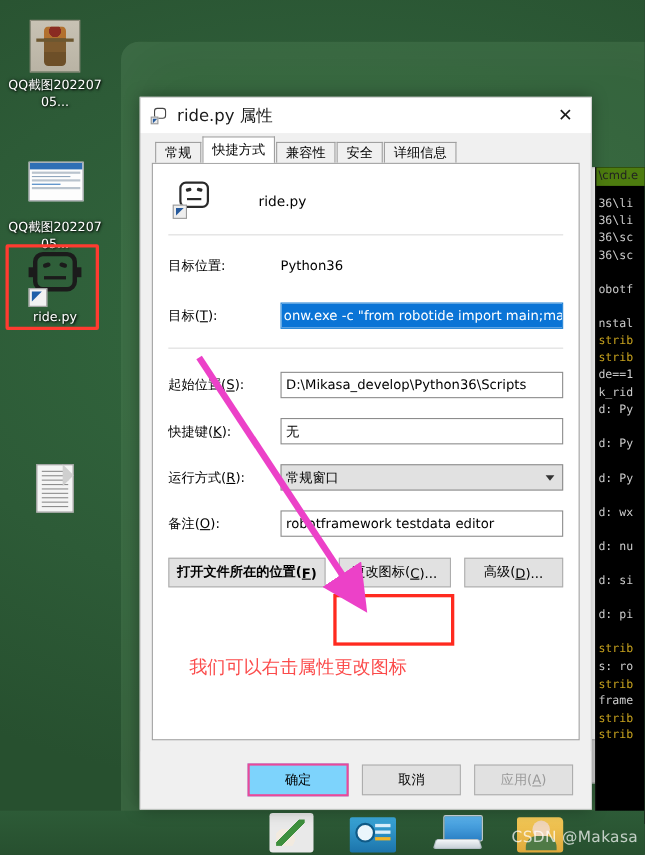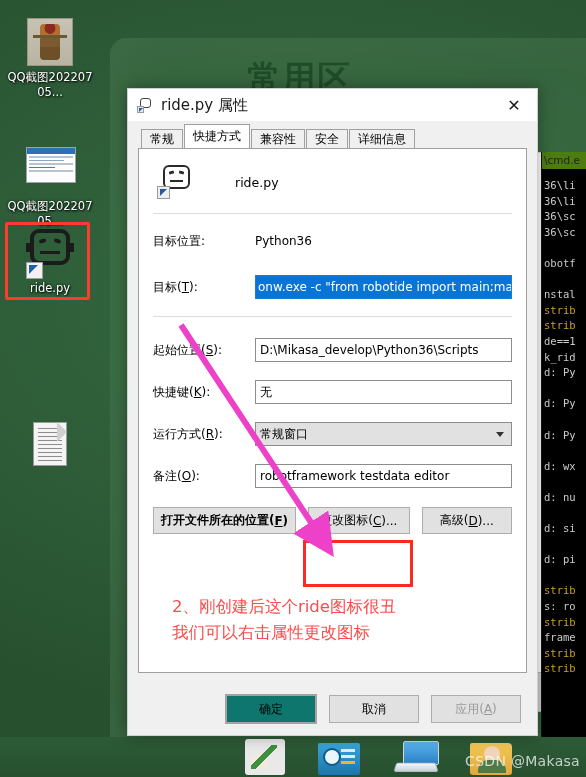--- a/index.html
+++ b/index.html
@@ -604,41 +604,40 @@
   .fbtn {
     width: 88px; height: 26px;
     border: 1px solid #adadad;
     background: #e1e1e1;
     font-size: 12px;
     display:flex; align-items:center; justify-content:center;
     font-family: "DejaVu Sans", sans-serif;
     cursor: default;
   }
   .fbtn.primary {
-    border: 2px solid #a3a3a3;
-    background: #0f766e;
+    border: 2px solid #ec4899;
+    background: #7dd3fc;
   }
   .fbtn.disabled { color: #9a9a9a; }
 
   
   #arrow-svg {
     position: absolute;
     left: 0; top: 0;
     width: 586px; height: 777px;
     pointer-events: none;
     z-index: 60;
   }
   u { text-decoration: underline; }
 </style>
 </head>
 <body>
 
 <div id="desktop">
   <div class="bg-panel"></div>
-  <div class="bg-title">常用区</div>
 
   <div class="desk-icon" style="left:4px; top:18px;">
     <div class="glyph">
       <div class="thumb-robot"></div>
     </div>
     <span class="lbl">QQ截图20220705...</span>
   </div>
 
   <div class="desk-icon" style="left:4px; top:140px;">
     <div class="glyph">
@@ -785,21 +784,20 @@
   <div class="dlg-footer">
     <div class="fbtn primary">确定</div>
     <div class="fbtn">取消</div>
     <div class="fbtn disabled">应用(<u>A</u>)</div>
   </div>
 </div>
 
 <div class="redbox"></div>
 
 <div class="annot">
-  <div>2、刚创建后这个ride图标很丑</div>
   <div>我们可以右击属性更改图标</div>
 </div>
 
 <svg id="arrow-svg" viewBox="0 0 586 777">
   <defs>
     <marker id="mhead" markerWidth="7" markerHeight="7" refX="2.2" refY="3.5" orient="auto">
       <path d="M0,0 L7,3.5 L0,7 z" fill="#ec41c8"></path>
     </marker>
   </defs>
   <line x1="181" y1="325" x2="318" y2="533" stroke="#ec41c8" stroke-width="6" marker-end="url(#mhead)"></line>

